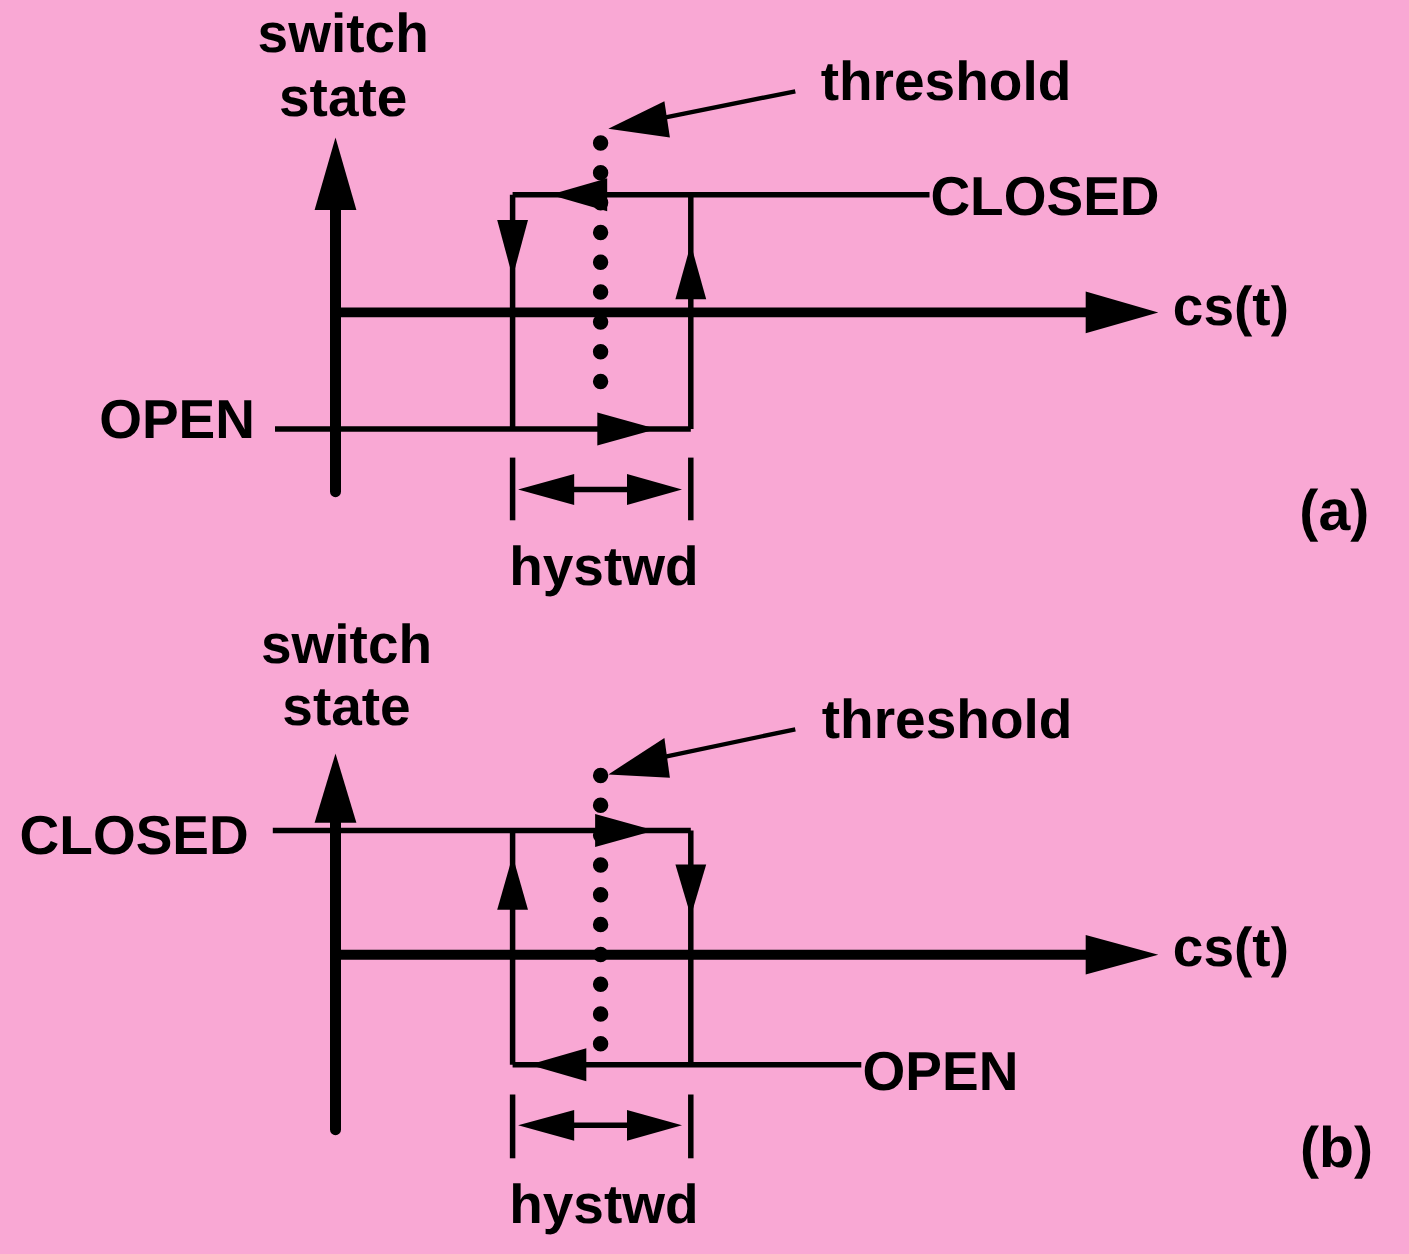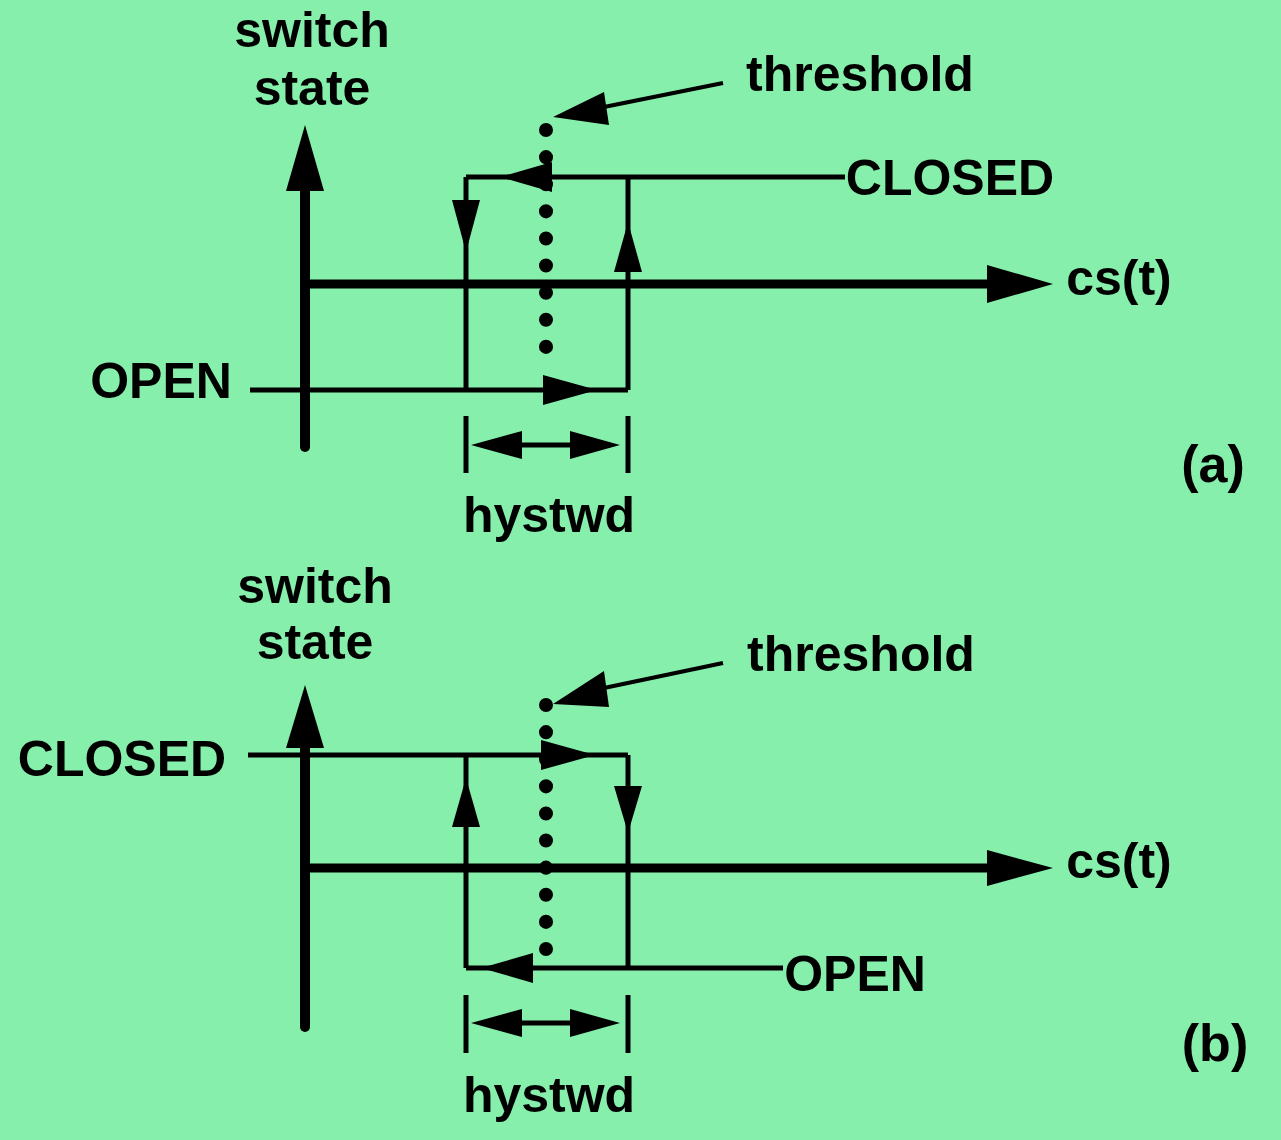--- a/index.html
+++ b/index.html
@@ -4,21 +4,21 @@
 <style>
   html, body {
     margin: 0;
     padding: 0;
     background: #ffffff;
   }
   .figure-wrap {
     position: relative;
     width: 1281px;
     height: 1140px;
-    background: #86efac;
+    background: #f9a8d4;
     overflow: hidden;
   }
   svg { display: block; }
   .lbl {
     font-family: "Liberation Sans", "DejaVu Sans", sans-serif;
     font-weight: bold;
     font-size: 50px;
     fill: #000000;
   }
   .caption {

